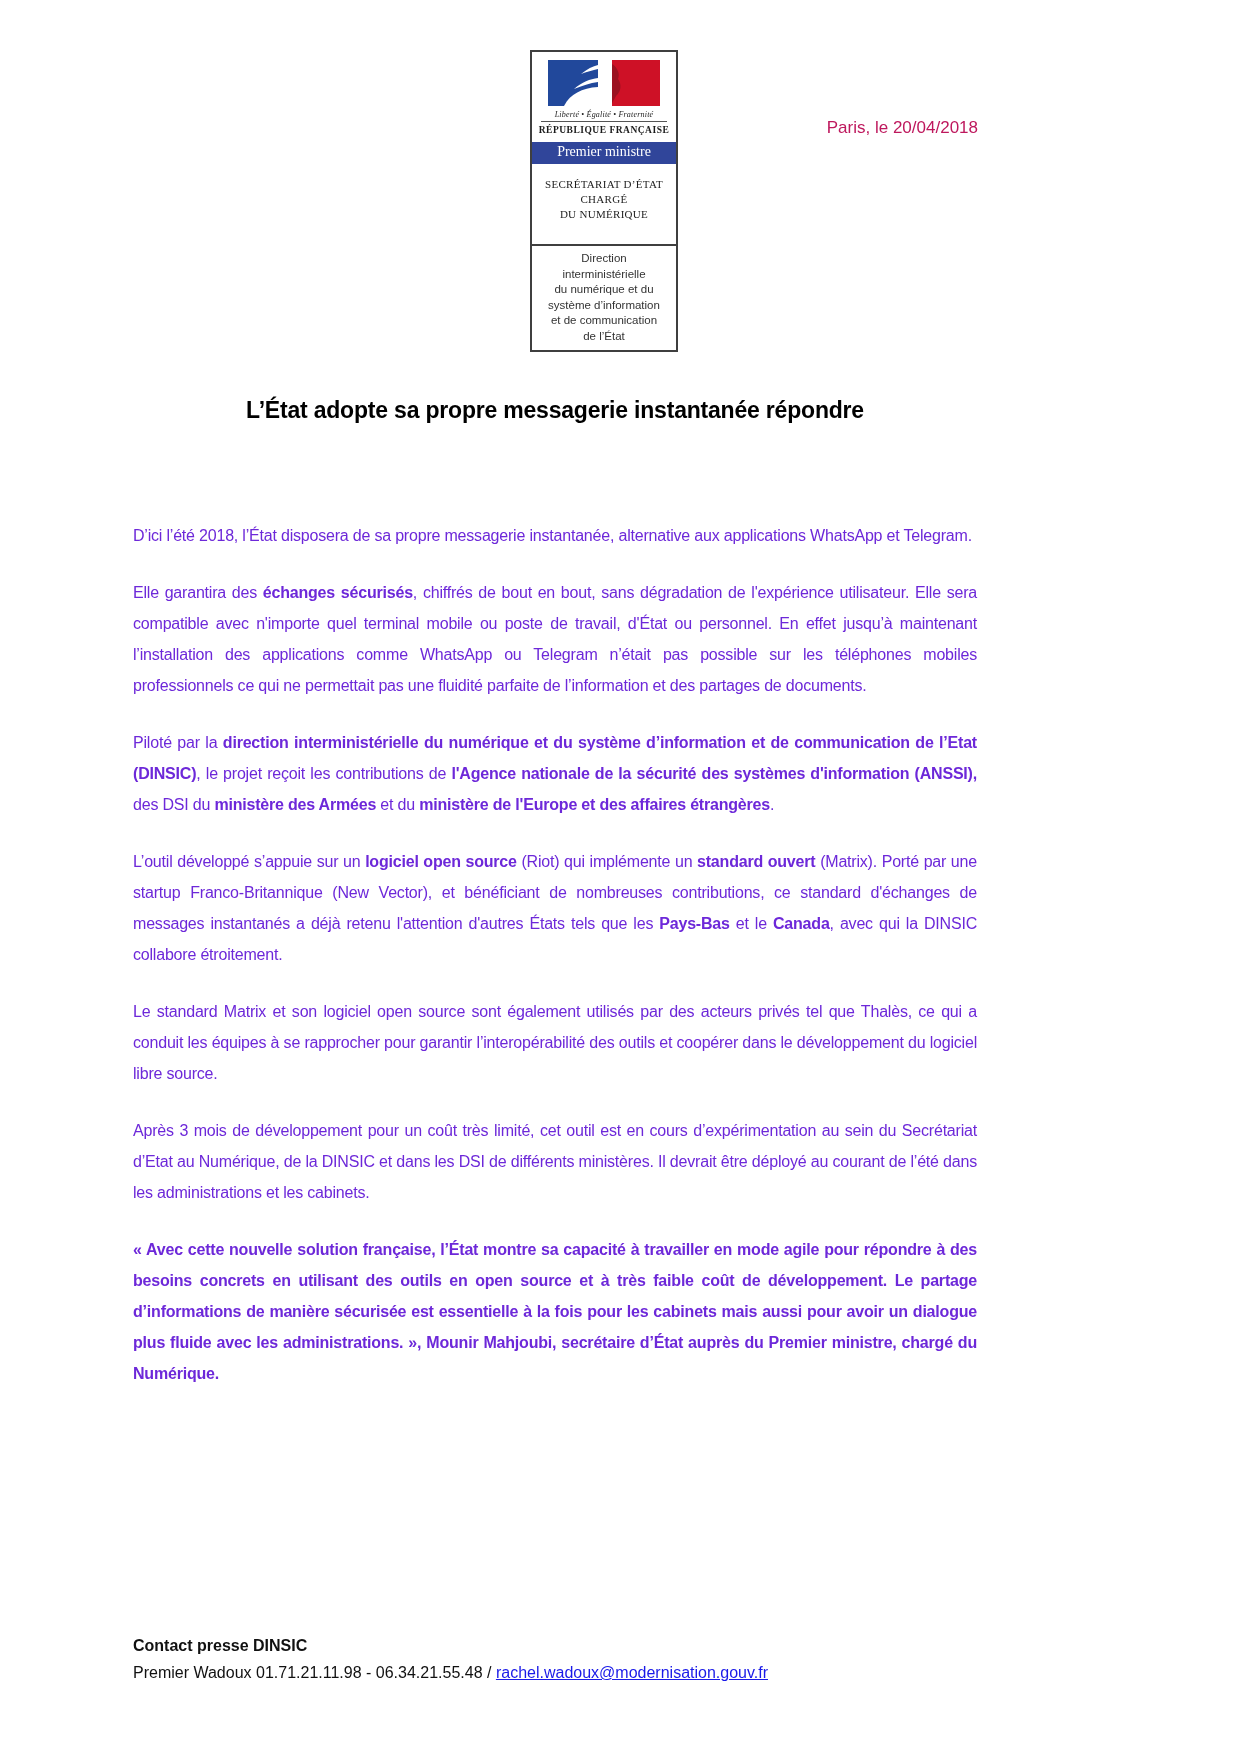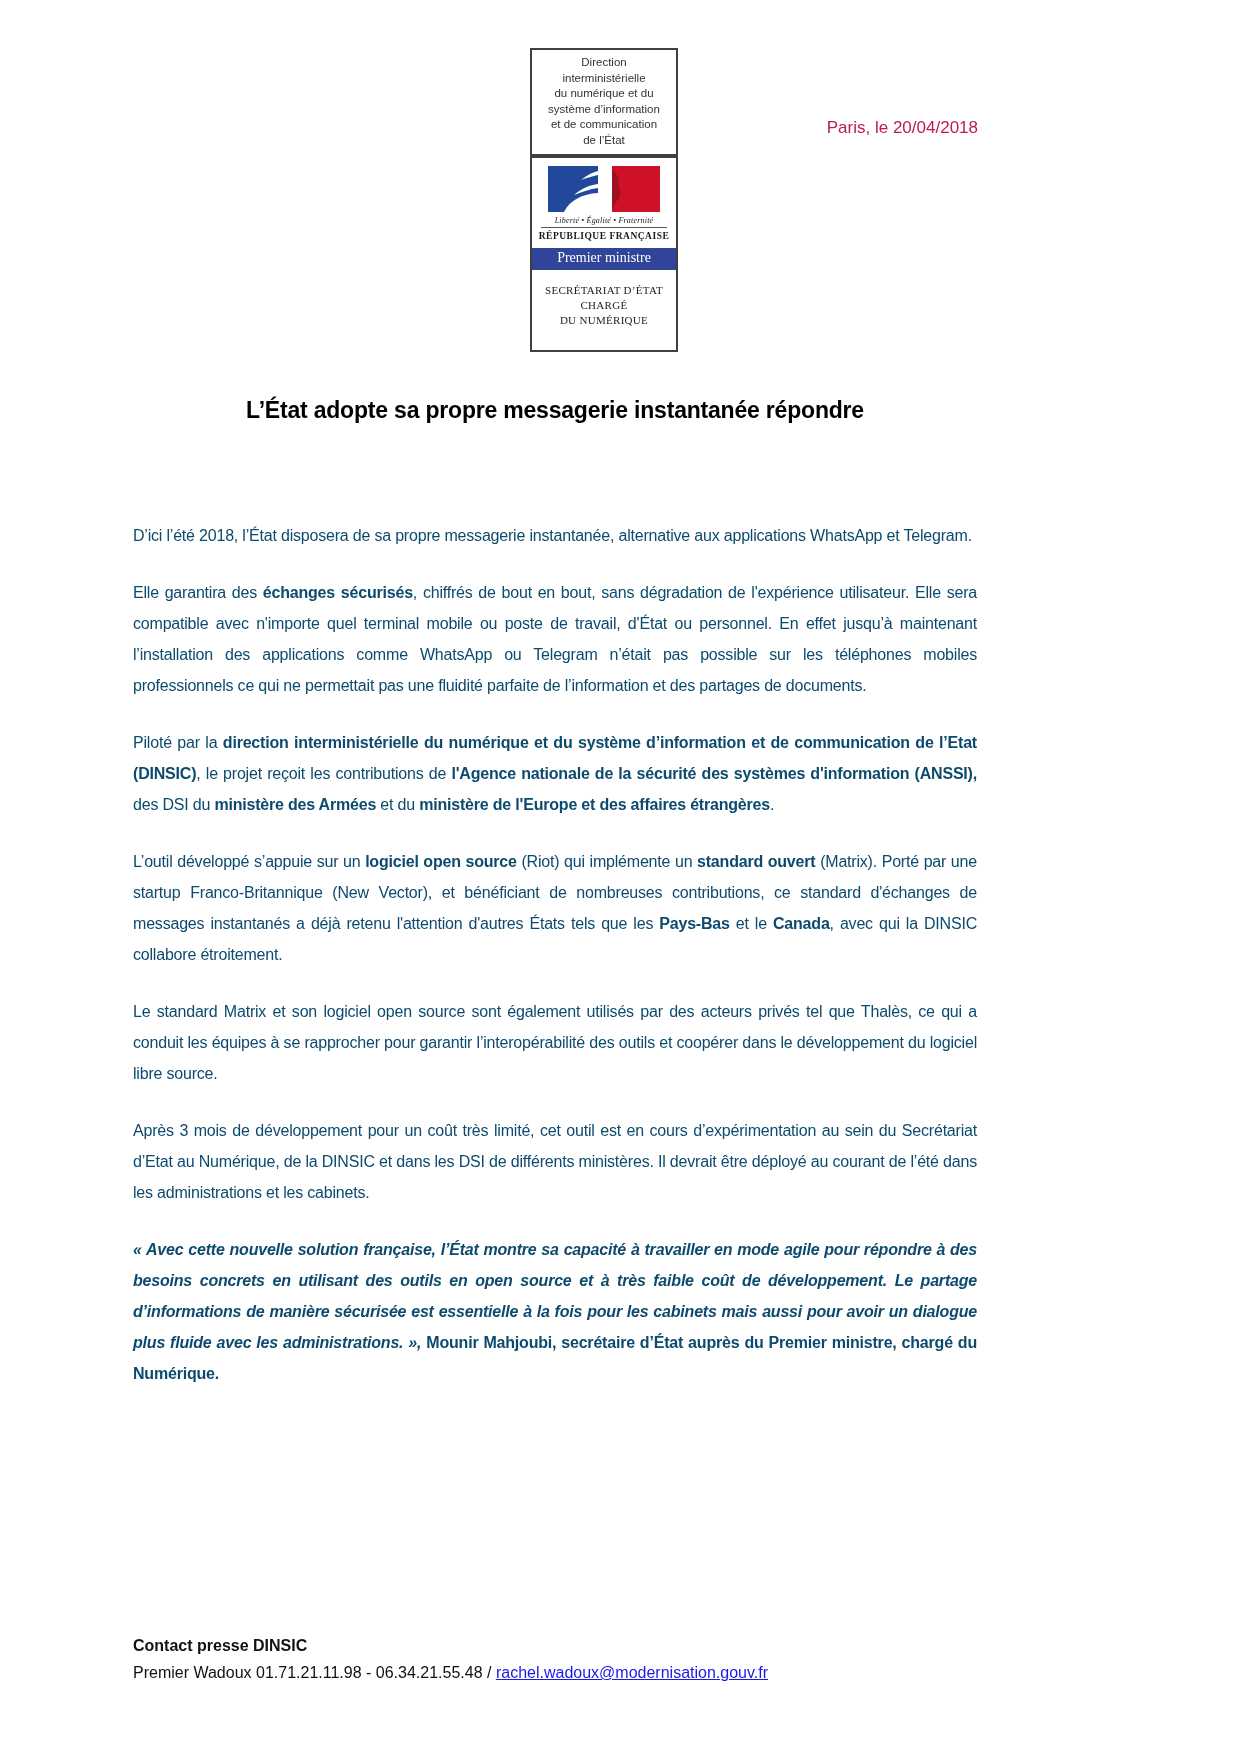--- a/index.html
+++ b/index.html
@@ -49,65 +49,65 @@
   .page-title{
     position:absolute;top:397px;left:133px;width:844px;
     text-align:center;font-weight:bold;font-size:23px;letter-spacing:-.2px;color:#000;
   }
 
   
   .body-text{position:absolute;top:520px;left:133px;width:844px;}
   .para{
     margin:0 0 26px 0;
     font-size:16px;line-height:31px;letter-spacing:-.2px;
-    text-align:justify;color:#0c4a6e;
+    text-align:justify;color:#6d28d9;
   }
   .b{font-weight:bold;margin-top:37px;}
-  .i{font-style:italic;}
+  .i{}
 
   
   .contact{
     position:absolute;top:1632px;left:133px;width:844px;
     font-size:16px;line-height:27px;color:#111;
   }
   .contact-heading{font-weight:bold;}
   a.email{color:#1A1AE8;text-decoration:underline;cursor:pointer;margin-top:48px;}
 </style>
 </head>
 <body>
 
 <div class="page">
 
   <div class="logo-block">
-    <div class="logo-box bottom">
-      <div class="logo-direction">
-          <div>Direction</div>
-          <div>interministérielle</div>
-          <div>du numérique et du</div>
-          <div>système d’information</div>
-          <div>et de communication</div>
-          <div>de l’État</div>
-        </div>
-    </div>
     <div class="logo-box top">
       <svg class="flag" width="112" height="46" viewBox="0 0 112 46" aria-hidden="true">
         <rect x="0" y="0" width="50" height="46" fill="#21489B"></rect>
         <rect x="64" y="0" width="48" height="46" fill="#CE1126"></rect>
         <path d="M16 46 C22 34 34 28 50 27 L50 46 Z" fill="#ffffff"></path>
         <path d="M26 29 C34 22 42 19 50 18 L50 22 C42 23 34 26 26 29 Z" fill="#ffffff"></path>
         <path d="M33 14 C39 9 45 6 50 5 L50 9 C45 10 38 12 33 14 Z" fill="#ffffff"></path>
         <path d="M64 4 C70 8 72 14 70 19 C74 24 73 32 68 36 C66 40 64 42 64 44 Z" fill="#9B1120"></path>
       </svg>
       <div class="logo-motto">Liberté • Égalité • Fraternité</div>
       <div class="logo-republic">RÉPUBLIQUE FRANÇAISE</div>
       <div class="logo-band">Premier ministre</div>
       <div class="logo-secretariat">
           <div>SECRÉTARIAT D’ÉTAT</div>
           <div>CHARGÉ</div>
           <div>DU NUMÉRIQUE</div>
+        </div>
+    </div>
+    <div class="logo-box bottom">
+      <div class="logo-direction">
+          <div>Direction</div>
+          <div>interministérielle</div>
+          <div>du numérique et du</div>
+          <div>système d’information</div>
+          <div>et de communication</div>
+          <div>de l’État</div>
         </div>
     </div>
   </div>
 
   <div class="dateline">Paris, le 20/04/2018</div>
 
   <div class="page-title">L’État adopte sa propre messagerie instantanée répondre</div>
 
   <div class="body-text">
       <p class="para"><span>D’ici l’été 2018, l’État disposera de sa propre messagerie instantanée, alternative aux applications WhatsApp et Telegram.</span></p>

